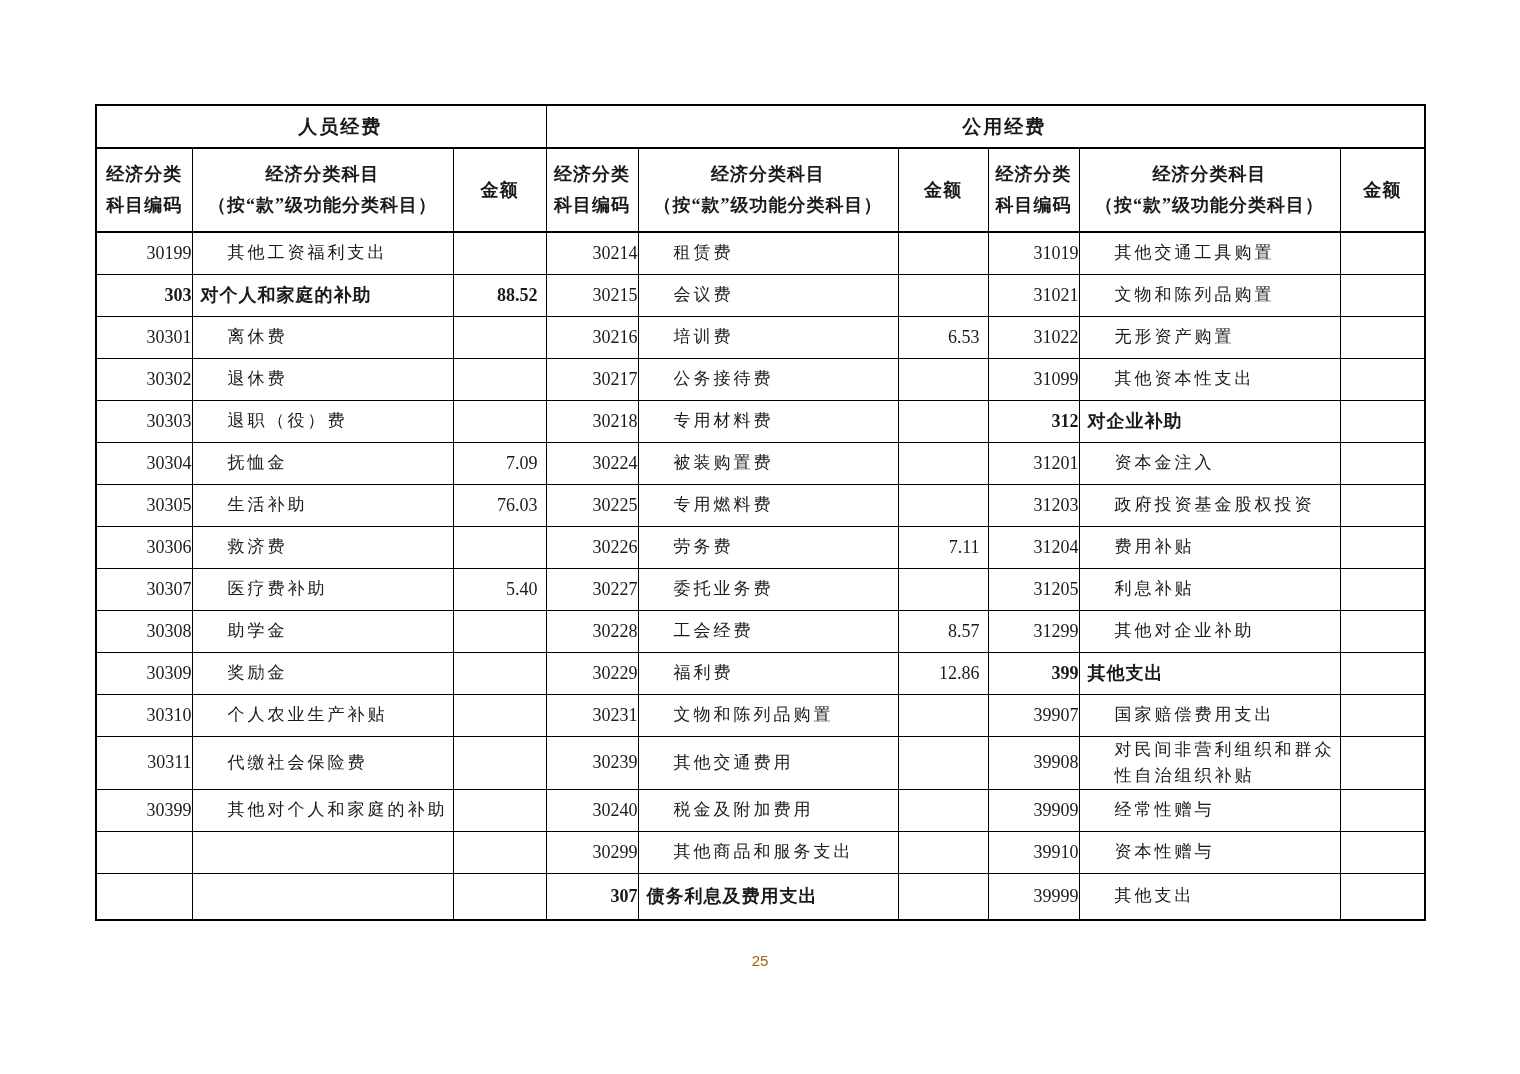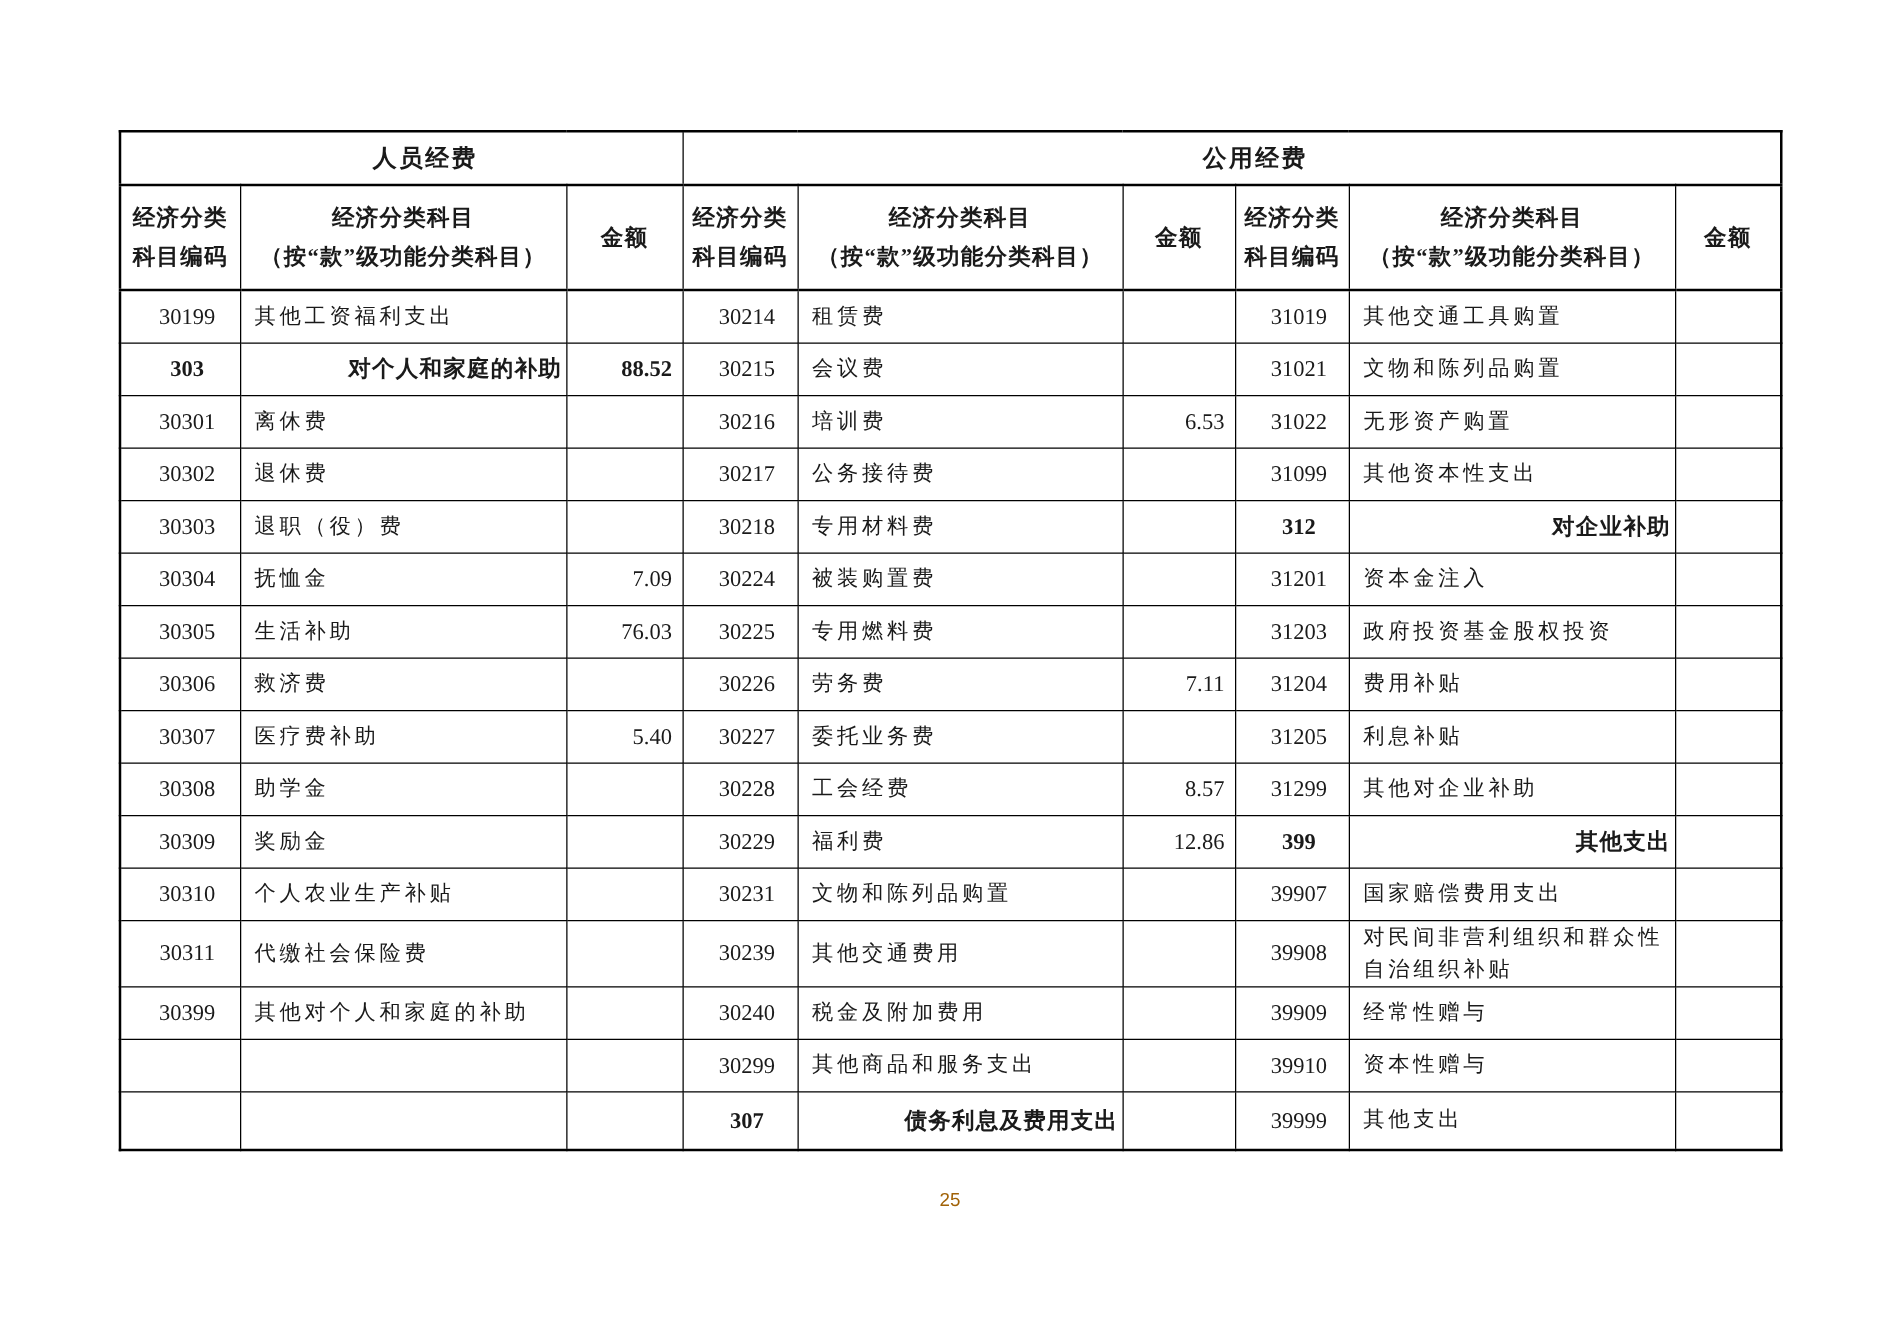--- a/index.html
+++ b/index.html
@@ -43,43 +43,42 @@
     border-bottom: 2px solid #000;
     font-size: 18px;
     font-weight: bold;
     text-align: center;
     letter-spacing: 1px;
   }
   .hdr-line { display: block; line-height: 31px; }
   tr.data-row { height: 42px; }
   tr.data-row.last-row { height: 47px; margin-left: 37px; }
   td.code-cell {
-    text-align: center;
+    text-align: right;
     padding-left: 11px;
     font-size: 18px;
   }
   td.name-cell {
     text-align: left;
-    padding-left: 11px;
+    padding-left: 35px;
     padding-right: 3px;
     font-size: 17px;
     letter-spacing: 3px;
     line-height: 26px;
   }
   td.amount-cell {
     text-align: right;
     padding-right: 8px;
     font-size: 18px;
   }
   td.bold { font-weight: bold; }
   td.name-cell.bold {
     padding-left: 8px;
     font-size: 18px;
     letter-spacing: 1px;
-    text-align: right;
   }
   .page-number {
     position: absolute;
     left: 0; top: 952px;
     width: 100%;
     text-align: center;
     font-family: "Liberation Sans", "DejaVu Sans", sans-serif;
     font-size: 15px;
     color: #a16207;
   }

